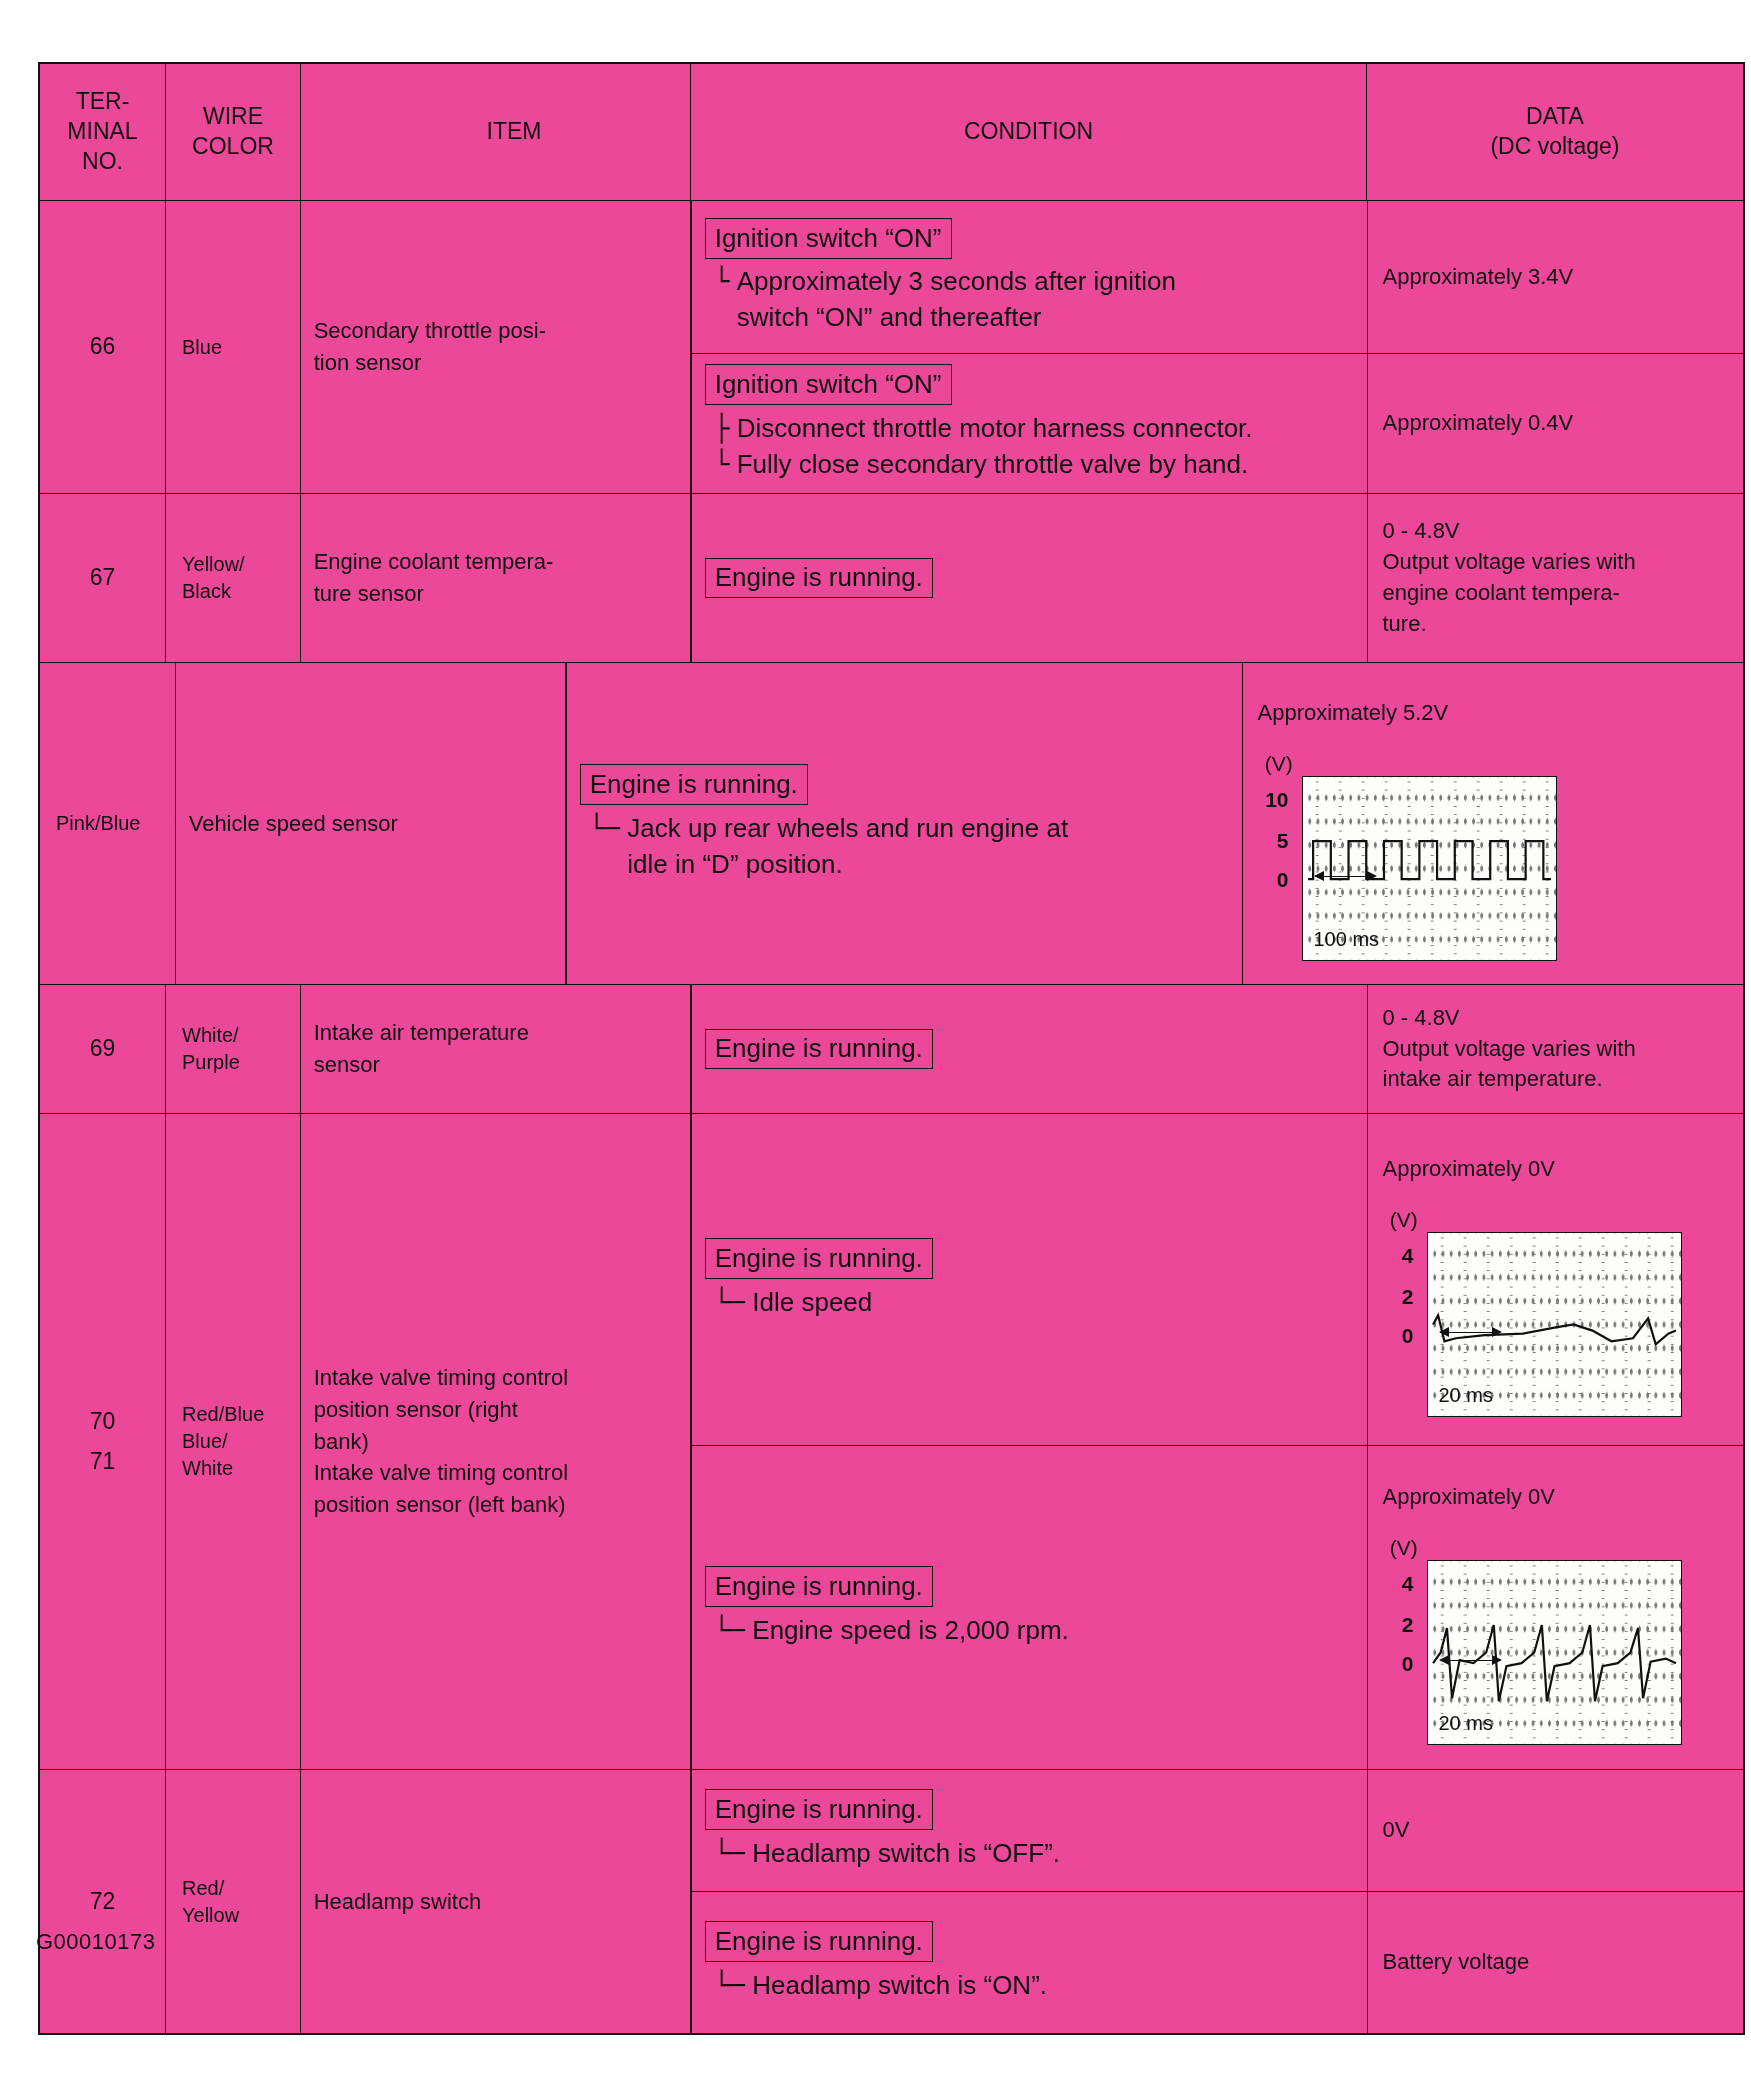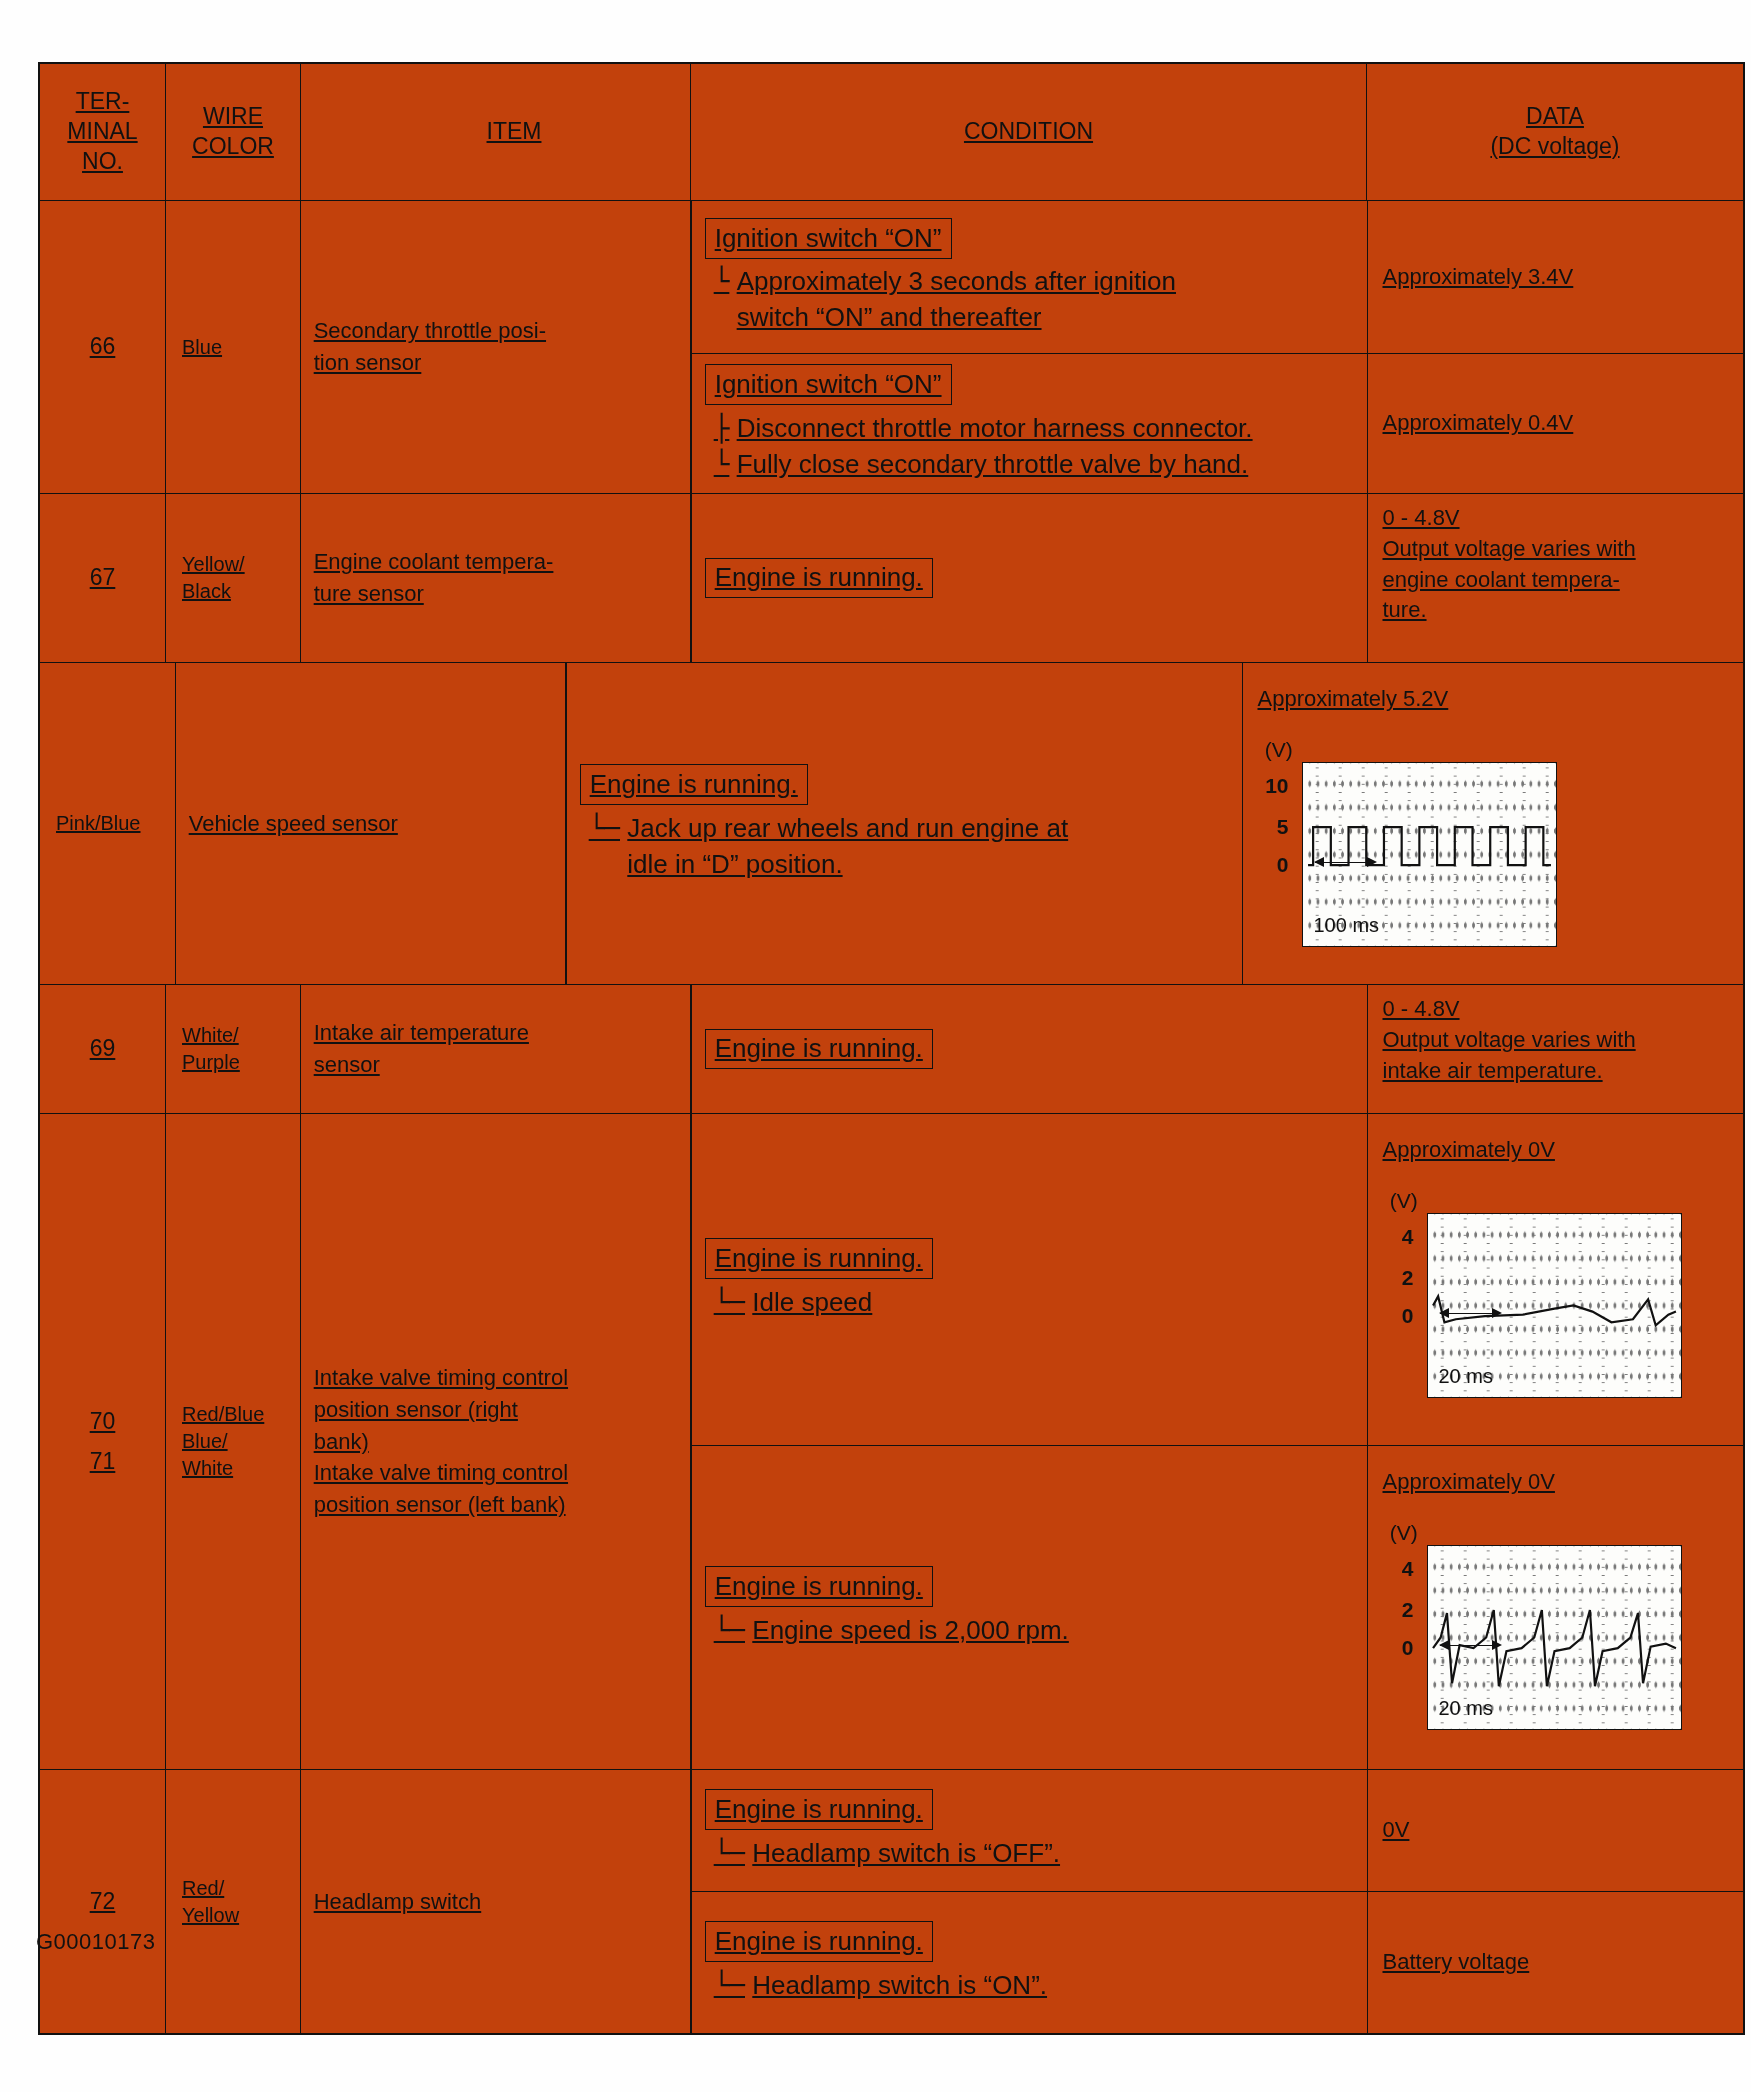--- a/index.html
+++ b/index.html
@@ -9,22 +9,21 @@
     font-family: "Liberation Sans", "DejaVu Sans", sans-serif;
     color: #111;
     position: relative;
   }
   .page { position:absolute; inset:0; background:#fefefe; }
 
   .vtable {
     position:absolute; left:38px; top:62px; width:1707px;
     border:2.7px solid #111;
     display:flex; flex-direction:column;
-    background:#c2410c;
-    text-decoration:underline;
+    background:#ec4899;
   }
   .trow { display:flex; width:100%; }
   .trow + .trow { border-top:1.8px solid #111; }
 
   .c { border-left:1.8px solid #111; }
   .c:first-child { border-left:none; }
 
   .c1 { width:125px; flex:0 0 125px; }
   .c2 { width:135px; flex:0 0 135px; }
   .c3 { width:390px; flex:0 0 390px;padding-left:37px; }
@@ -92,21 +91,21 @@
   .ctext { white-space:pre-line; }
 
   .dcell {
     flex:1 1 auto;
     border-left:1.8px solid #111;
     display:flex; flex-direction:column;
     padding:9px 11px 9px 14.5px;
     font-size:22px; line-height:1.4;
   }
   .dcell.center { justify-content:center; }
-  .dcell.top { justify-content:flex-start; }
+  .dcell.top { justify-content:center; }
   .dtext { white-space:pre-line; }
   .dheading { white-space:pre-line; margin-bottom:3.6px;margin-top:12px; }
 
   
   .scope { position:relative; margin-top:14.5px; padding-left:44px; padding-top:29px; width:305px; }
   .vlabel { position:absolute; left:7.3px; top:1.8px; font-size:21px; }
   .yticks { position:absolute; left:0; top:29px; width:40px; height:185px; }
   .yt {
     position:absolute; right:9px; transform:translateY(-50%);
     font-weight:bold; font-size:21px;

